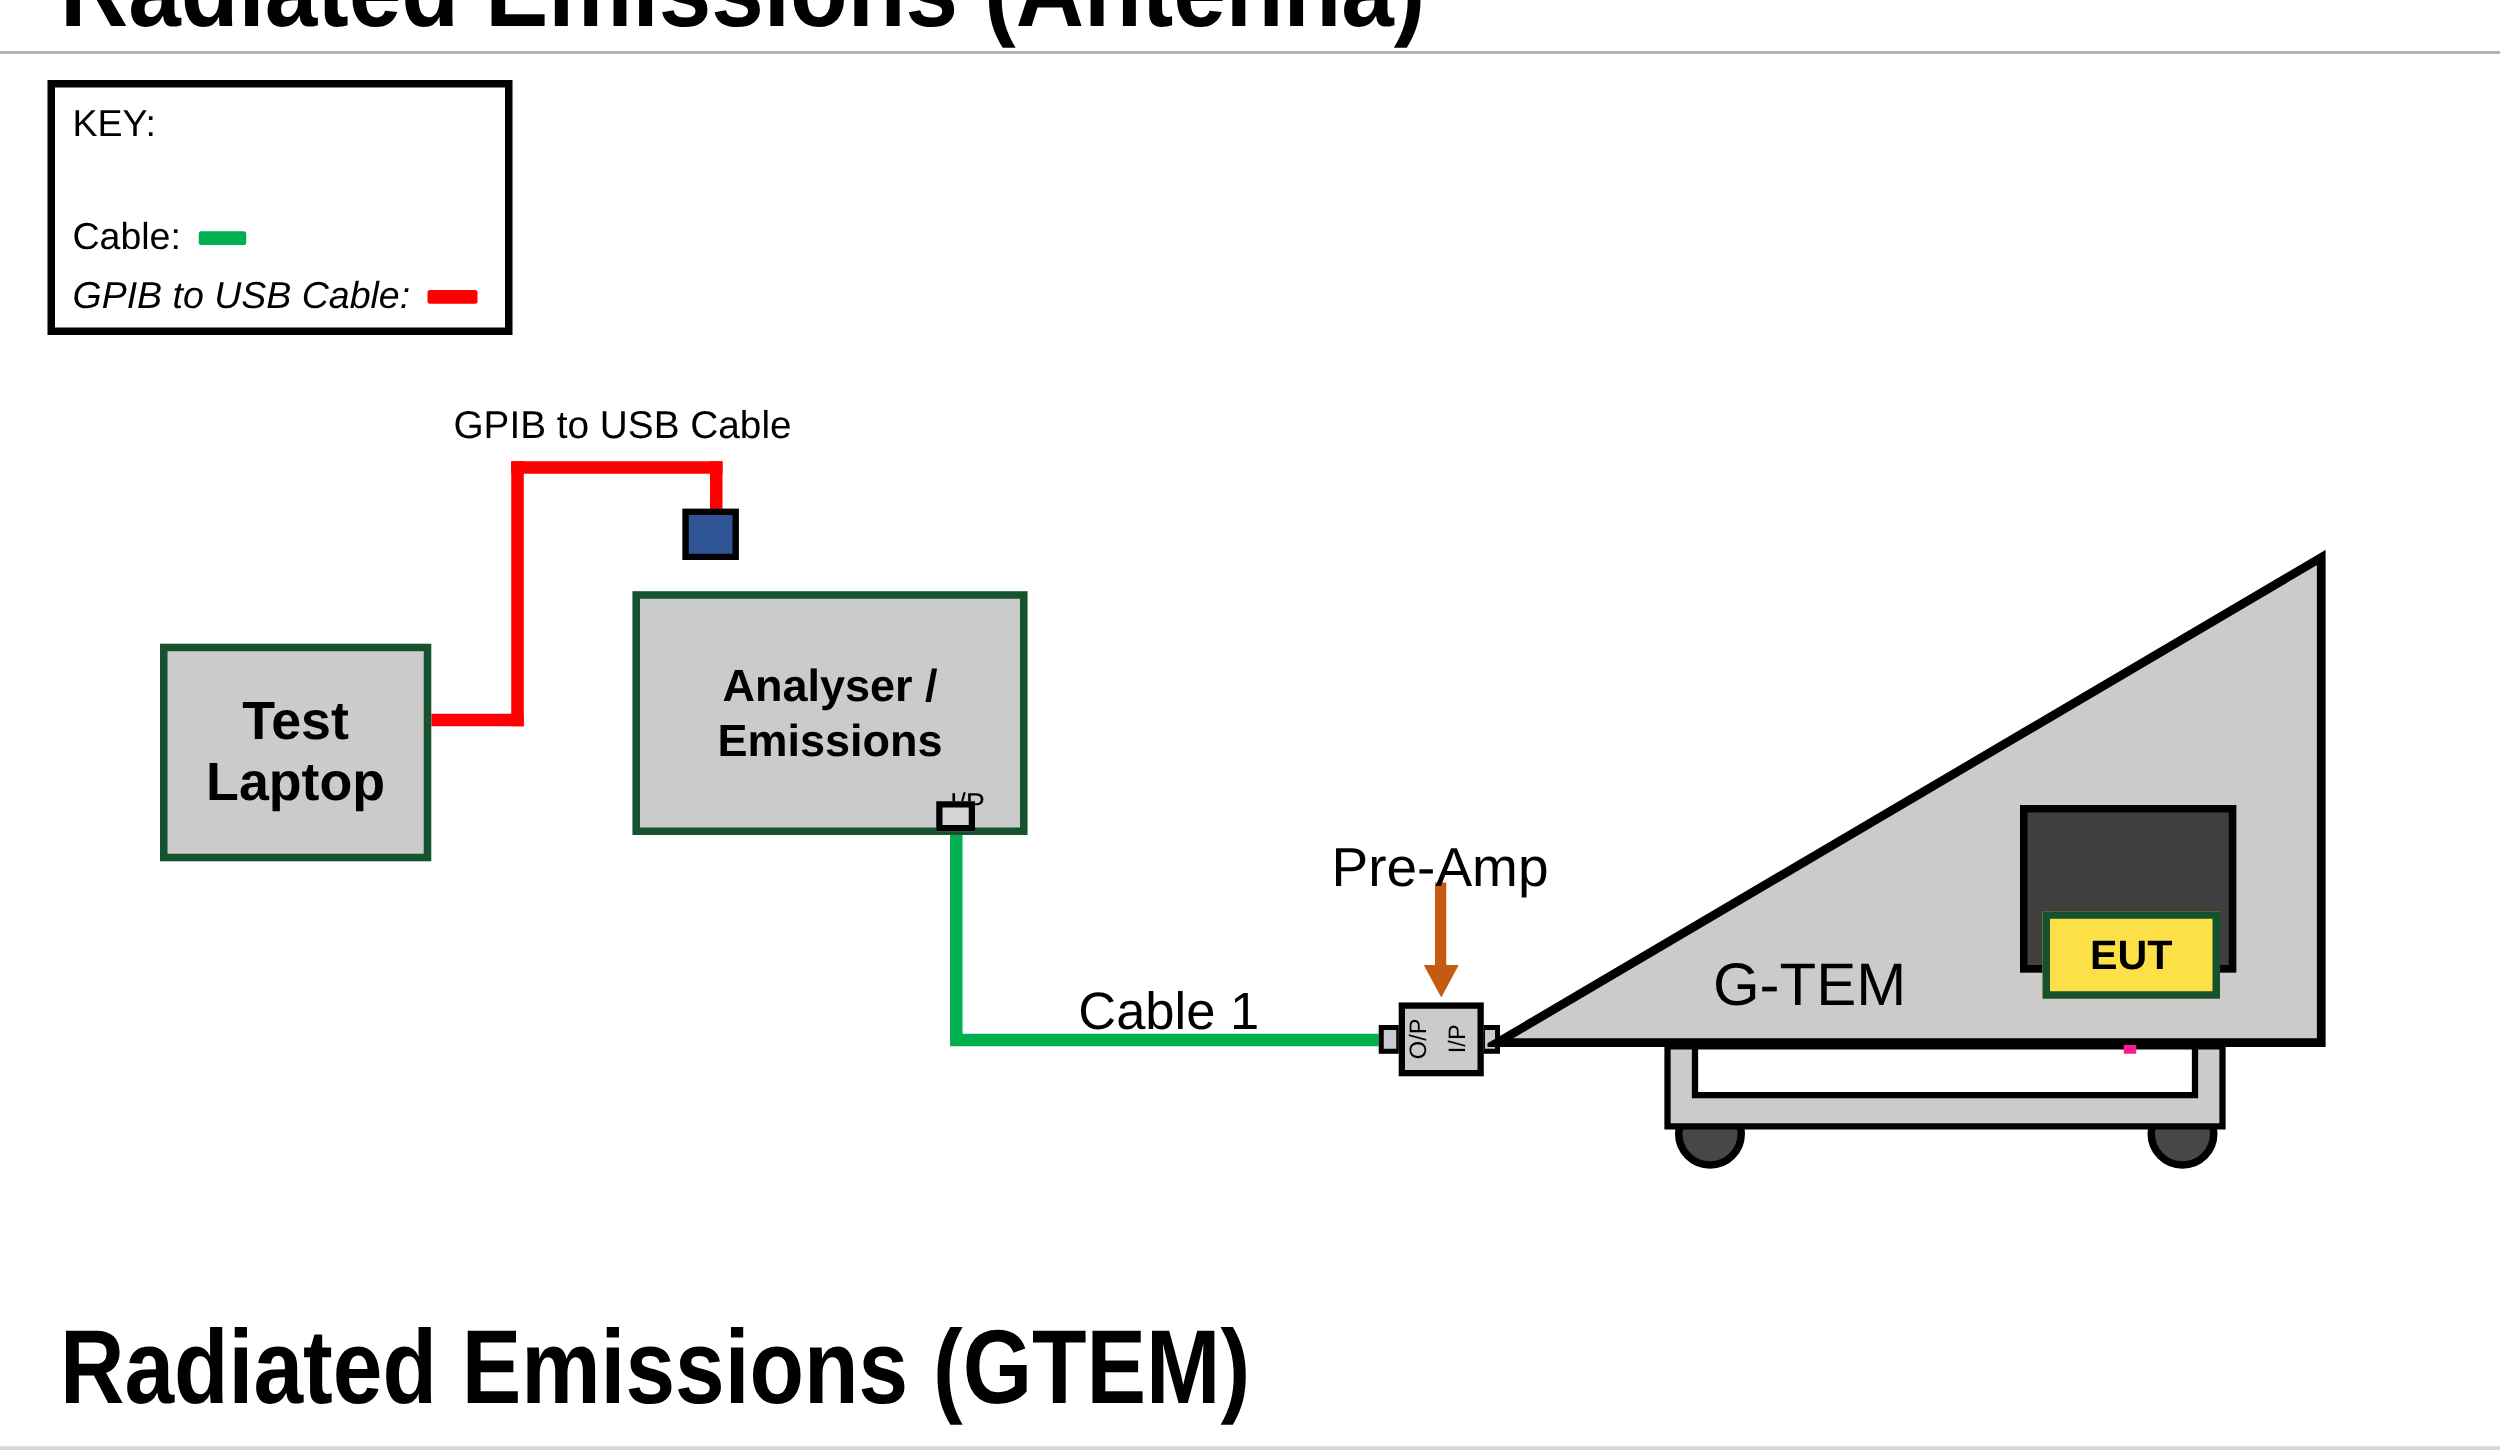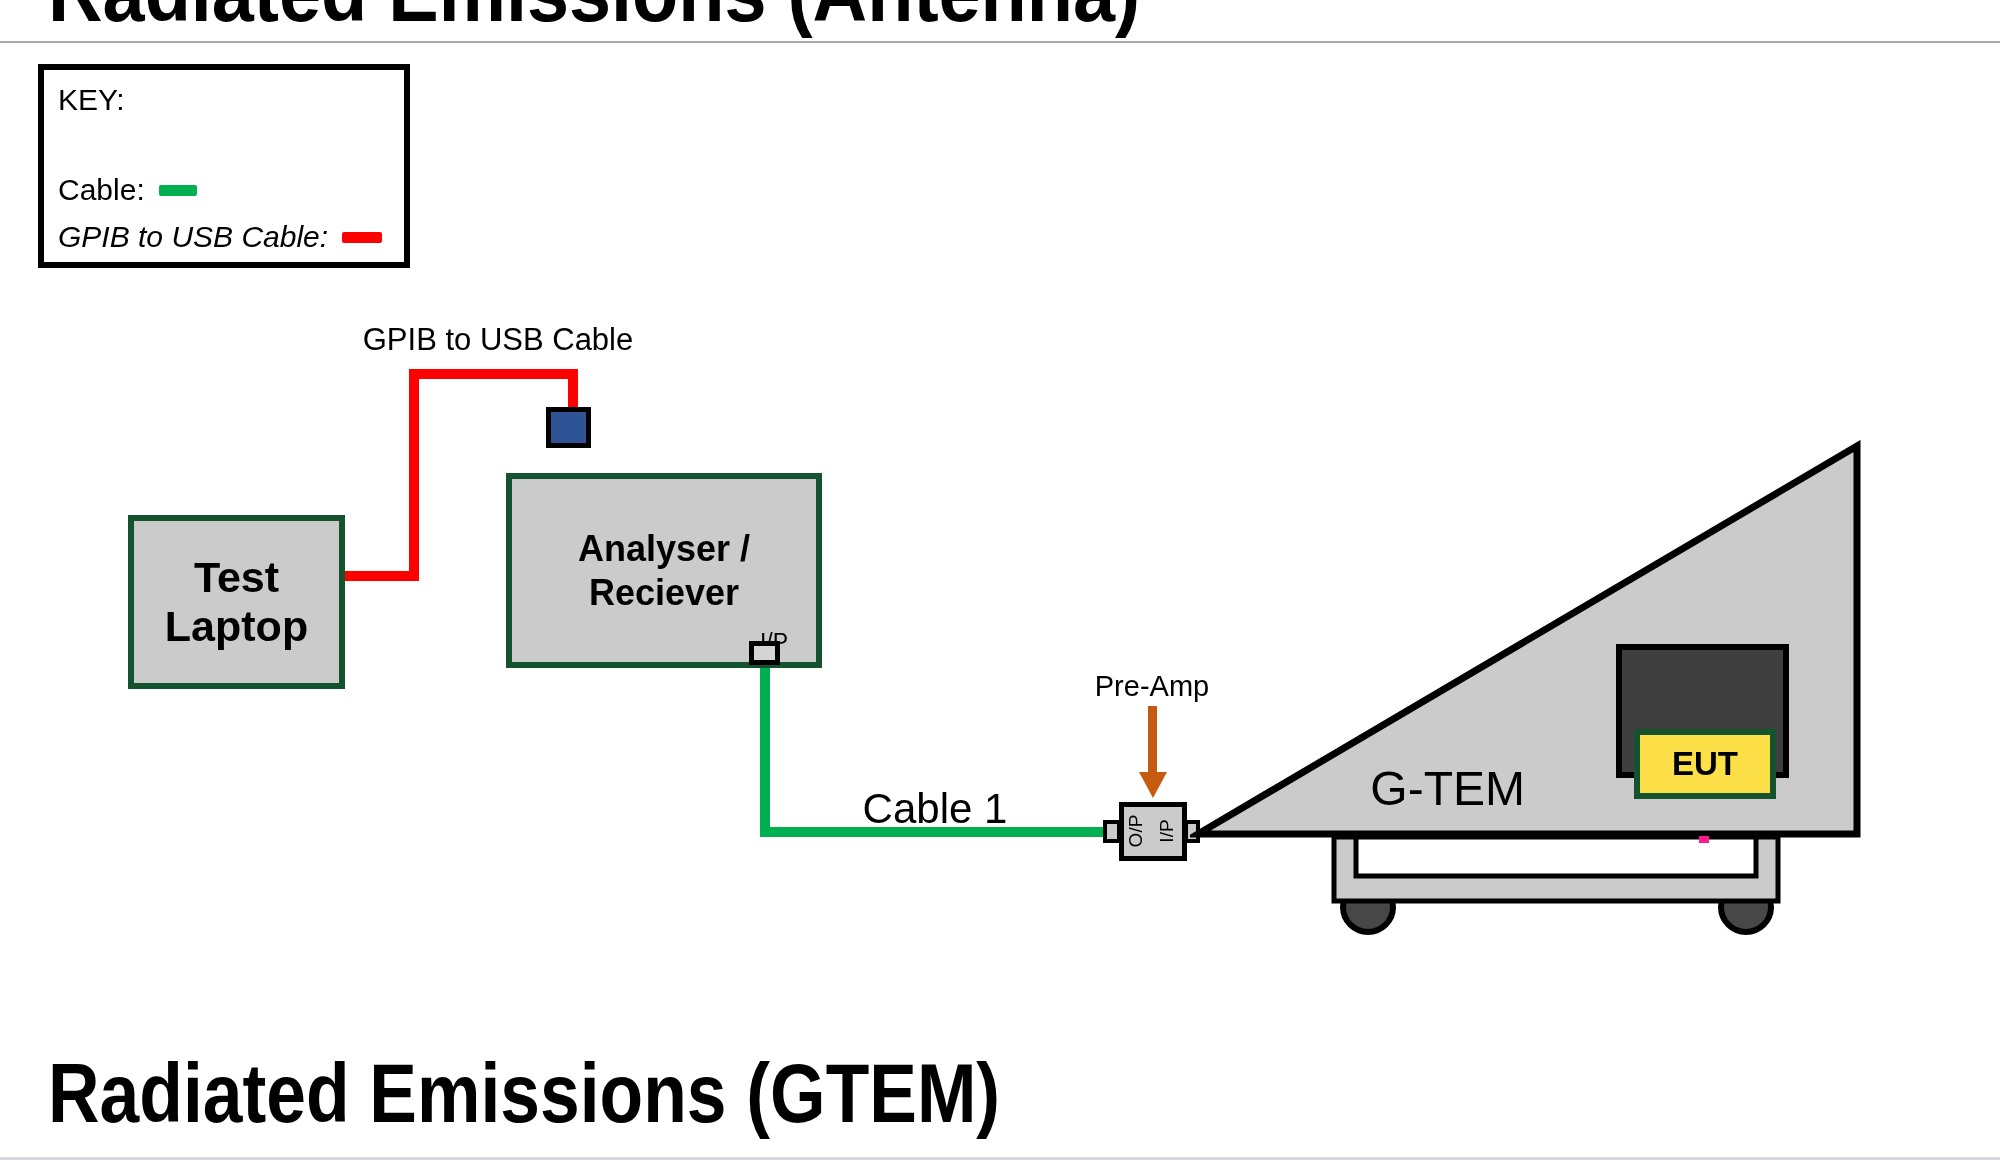--- a/index.html
+++ b/index.html
@@ -46,21 +46,21 @@
   #red-vert   { left: 409px; top: 369px; width: 10px;  height: 212px; }
   #red-top    { left: 409px; top: 369px; width: 169px; height: 10px; }
   #red-down   { left: 568px; top: 369px; width: 10px;  height: 44px; }
   #green-vert { left: 760px; top: 660px; width: 10px;  height: 172px; }
   #green-horiz{ left: 760px; top: 827px; width: 350px; height: 10px; }
 
   
   .flabel { position: absolute; font-weight: normal; text-align: center; z-index: 4; white-space: nowrap; }
   #gpib-label   { left: 338px; top: 322px; width: 320px; font-size: 31px; }
   #cable1-label { left: 835px; top: 785px; width: 200px; font-size: 42px; }
-  #preamp-label { left: 1052px; top: 670px; width: 200px; font-size: 29px; }
+  #preamp-label { left: 1052px; top: 670px; width: 200px; font-size: 44px; }
   #gtem-label   { left: 1360px; top: 761px; width: 165px; font-size: 48px; text-align: right; }
 
   
   #laptop { left: 128px; top: 488px; width: 217px; height: 174px; font-size: 43px; }
   #analyser { left: 506px; top: 446px; width: 316px; height: 195px; font-size: 36px; line-height: 44px; }
   #analyser-ip { position: absolute; right: 28px; bottom: 8px; font-size: 23px; font-weight: normal; line-height: 24px; }
   #analyser-port { left: 749px; top: 641px; width: 31px; height: 24px; background: #d4d4d4; border: 5px solid #000; z-index: 3; }
   #usb-connector { left: 546px; top: 407px; width: 45px; height: 41px; background: #2e5496; border: 5px solid #000; z-index: 3; }
 
   
@@ -116,21 +116,21 @@
 
   <div class="abs" id="usb-connector"></div>
 
   <div class="eqbox" id="laptop">
     <span>Test Laptop</span>
   </div>
 
   <div class="eqbox" id="analyser">
     <div>
       <div>Analyser /</div>
-      <div>Reciever</div>
+      <div>Emissions</div>
     </div>
     <span id="analyser-ip">I/P</span>
   </div>
   <div class="abs" id="analyser-port"></div>
 
   <div class="cable-green" id="green-vert"></div>
   <div class="cable-green" id="green-horiz"></div>
   <div class="flabel" id="cable1-label">Cable 1</div>
 
   <div class="flabel" id="preamp-label">Pre-Amp</div>

